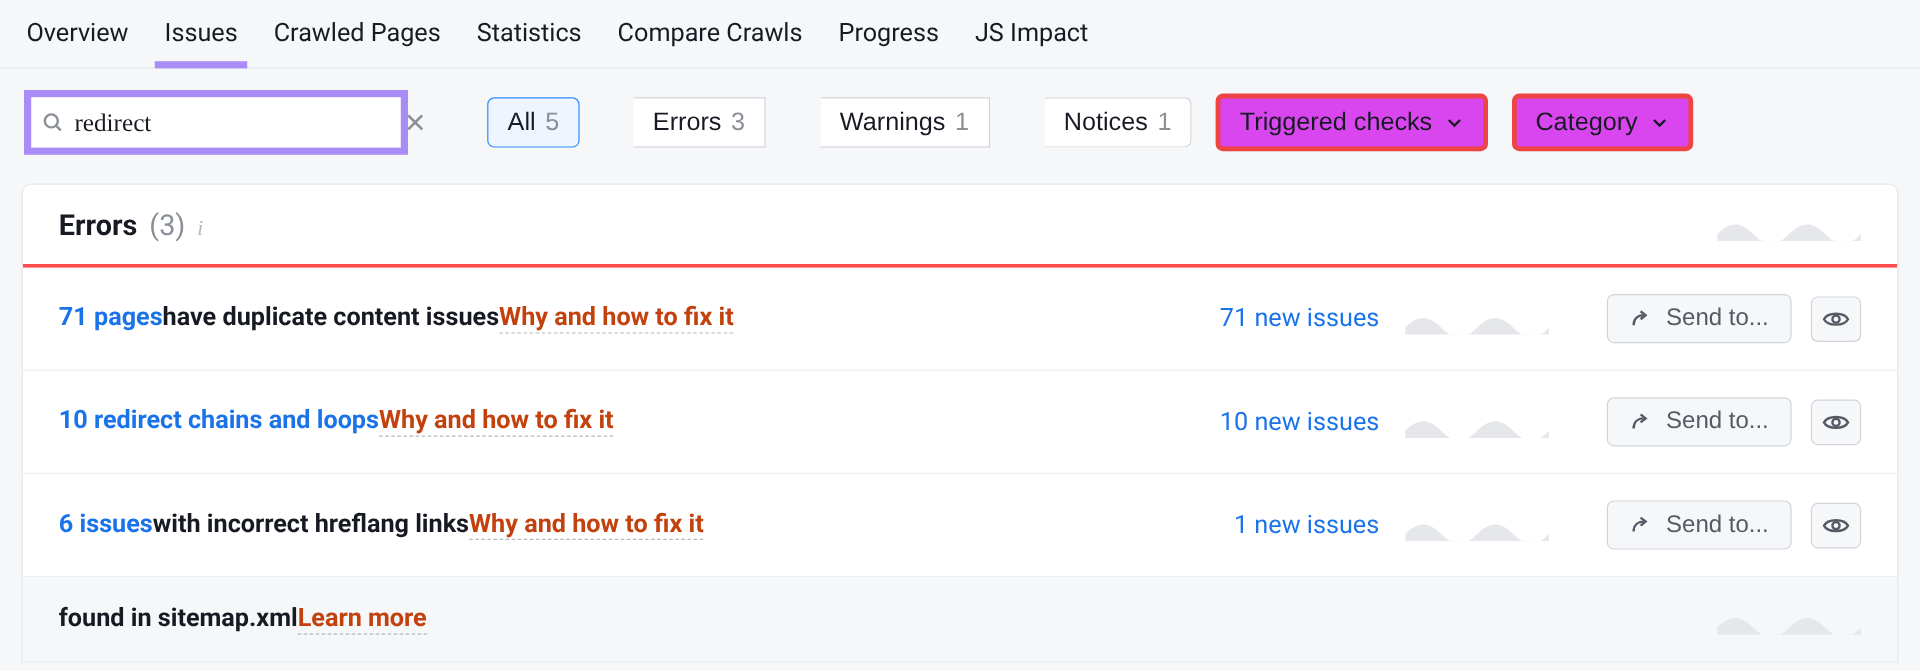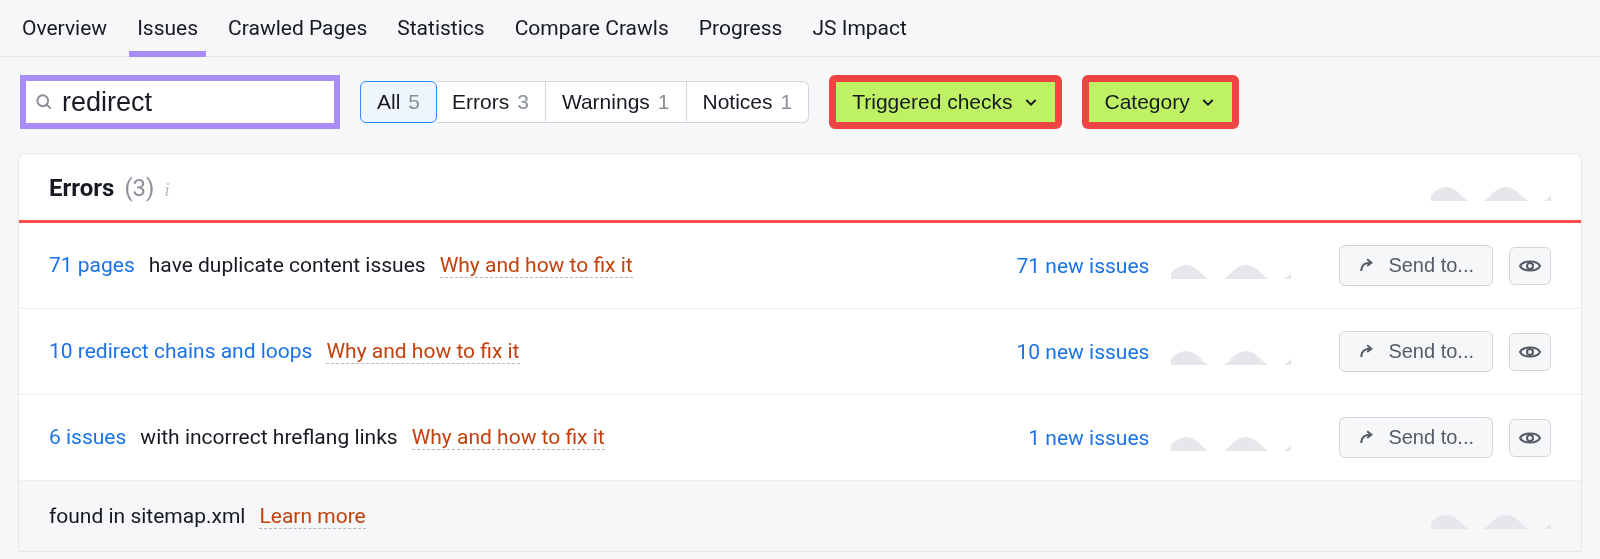--- a/index.html
+++ b/index.html
@@ -54,24 +54,25 @@
   }
   .search-inner {
     display: flex;
     align-items: center;
     width: 100%;
     gap: 8px;
   }
   .search-input {
     border: none;
     outline: none;
-    font-size: 27px;
+    font-size: 21px;
     flex: 1;
     color: #171a22;
     background: transparent;
+    font-family: Liberation Serif, serif;
   }
   .icon-btn-flat {
     background: none;
     border: none;
     cursor: pointer;
     color: #8a8f98;
     display: flex;
     align-items: center;
   }
 
@@ -81,41 +82,42 @@
   .seg {
     display: flex;
     align-items: center;
     gap: 8px;
     padding: 8px 16px;
     border: 1px solid #d1d5db;
     background: #fff;
     font-size: 21px;
     cursor: pointer;
     color: #171a22;
+    margin-left: 46px;
   }
   .seg + .seg { border-left: none; }
   .seg:first-child { border-radius: 6px 0 0 6px; }
   .seg:last-child  { border-radius: 0 6px 6px 0; }
   .seg.active {
     border: 1.5px solid #2d8cff;
     background: #eef5ff;
     border-radius: 6px;
     margin-right:-1px;
     z-index:1;
   }
   .seg .count { color: #8a8f98; }
 
   .dd {
     display: flex;
     align-items: center;
     gap: 10px;
     padding: 8px 16px;
-    border: 7px solid #ef4444;
+    border: 4px solid #ef4444;
     border-radius: 6px;
-    background: #bef264;
+    background: #d946ef;
     font-size: 21px;
     cursor: pointer;
     color: #171a22;
   }
 
   
   .panel {
     margin: 0 18px;
     background: #fff;
     border: 1px solid #e5e7eb;
@@ -148,22 +150,22 @@
     align-items: center;
     padding: 22px 30px;
     border-bottom: 1px solid #eceef0;
     gap: 16px;
   }
   .row.muted { background:#f6f7f8; border-bottom:none; }
   .row .text {
     flex: 1;
     display: flex;
     align-items: baseline;
-    gap: 14px;
     flex-wrap: wrap;
+    font-weight: bold;
   }
   .link { color: #1a73e8; cursor: pointer; }
   .desc { color: #171a22; }
   .hint {
     color: #c2410c;
     border-bottom: 1px dashed #b4b8bf;
     cursor: pointer;
   }
   .new-issues {
     color: #1a73e8;

